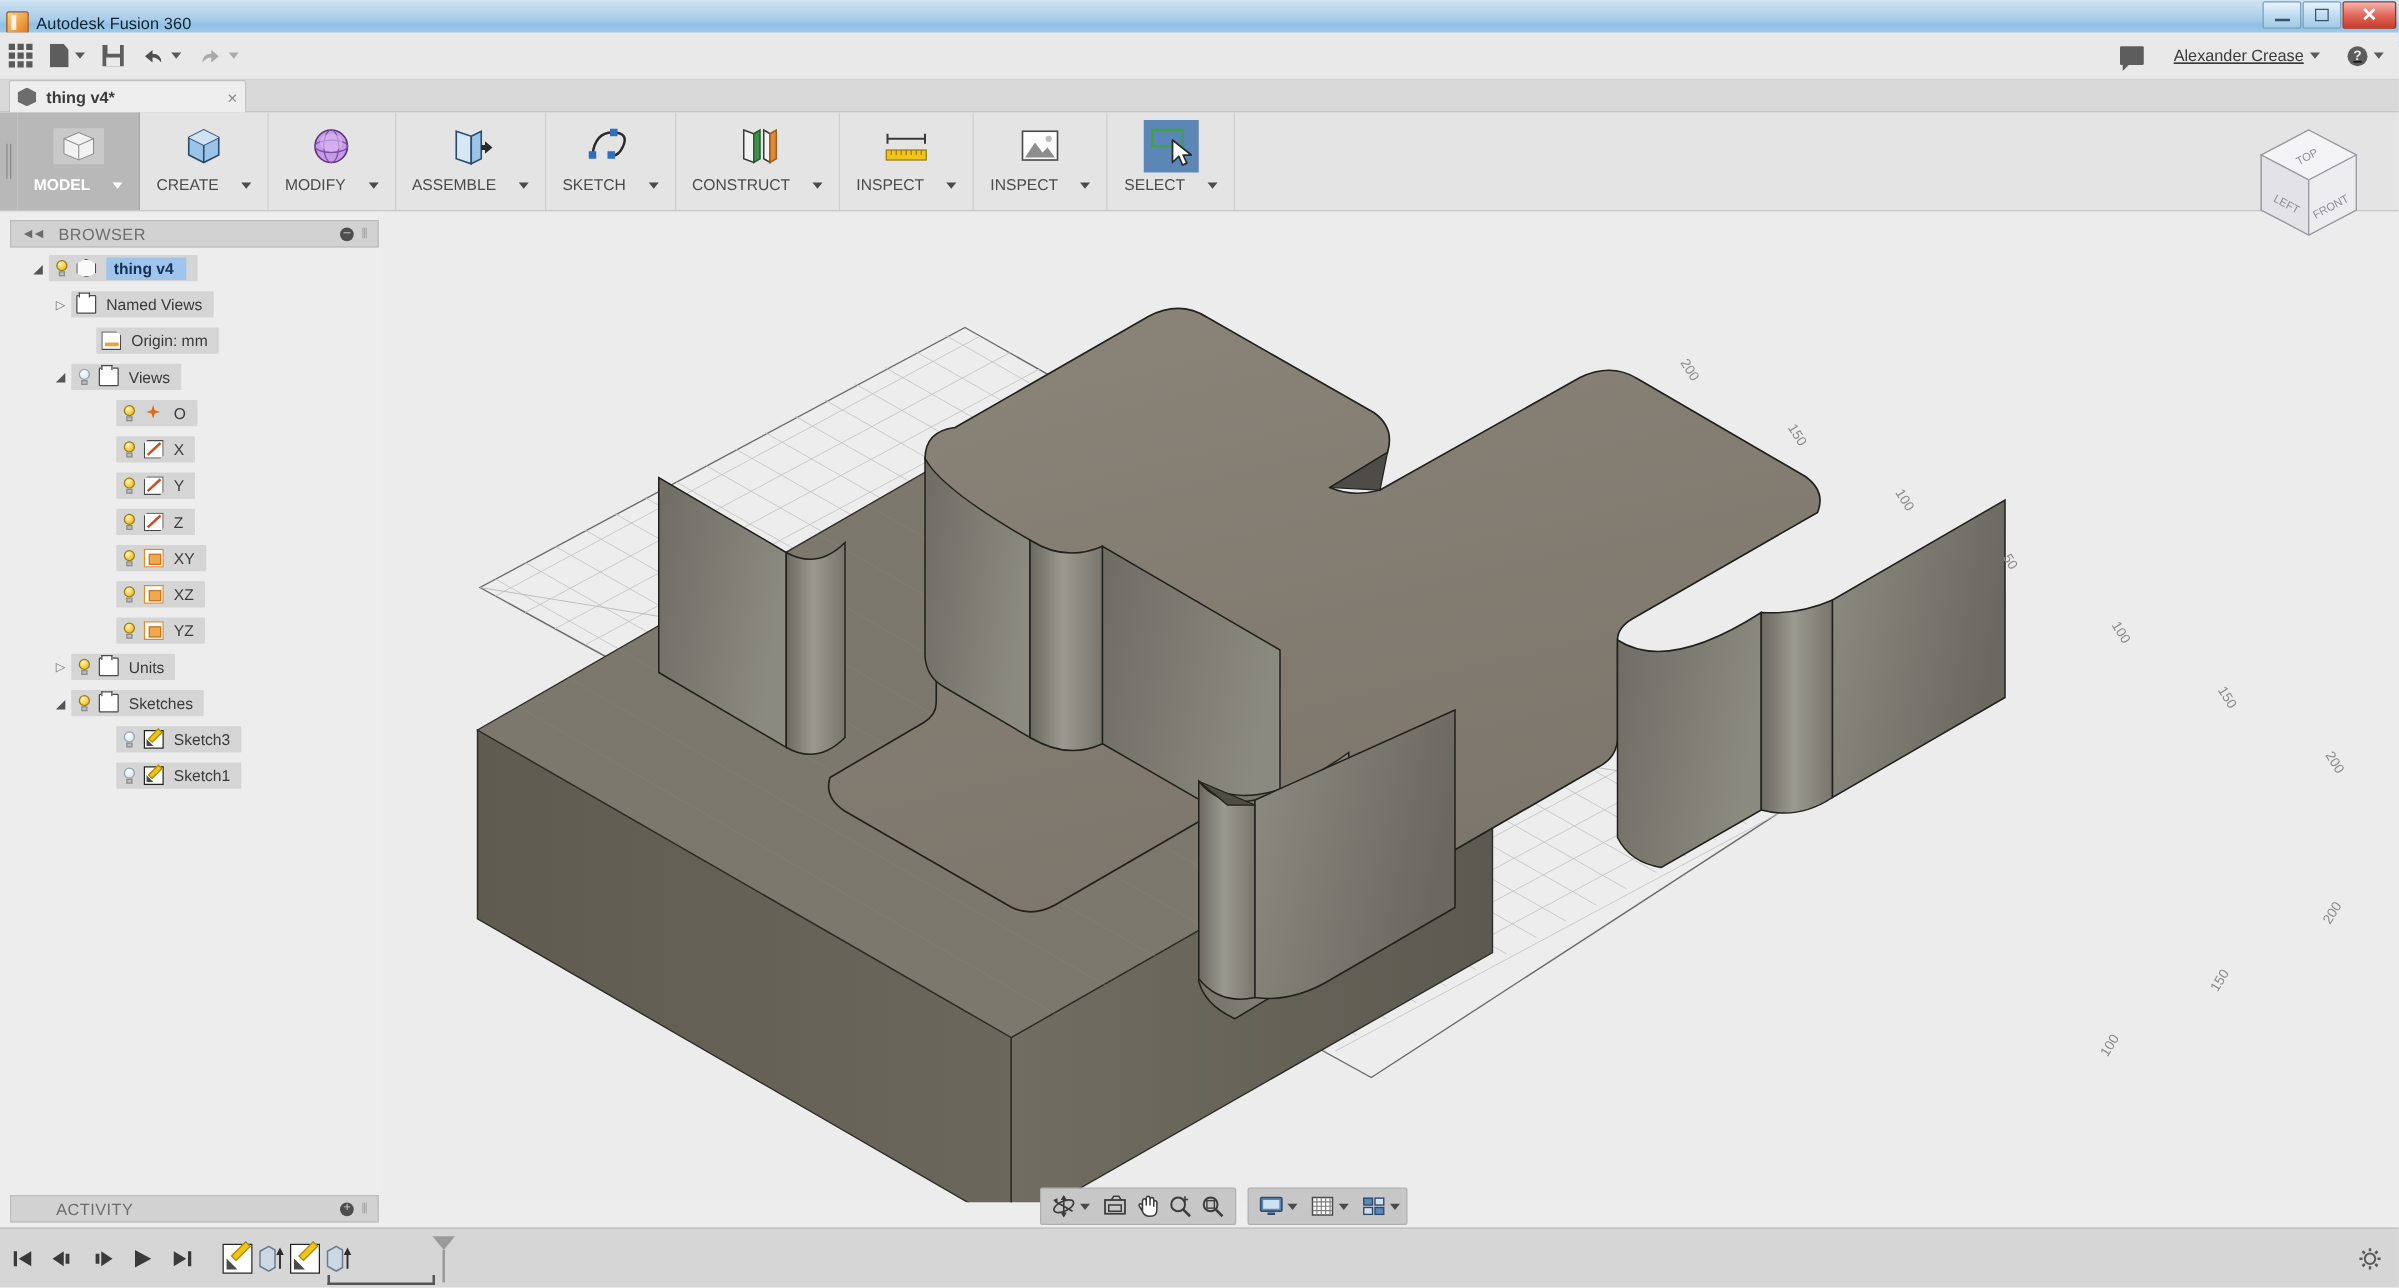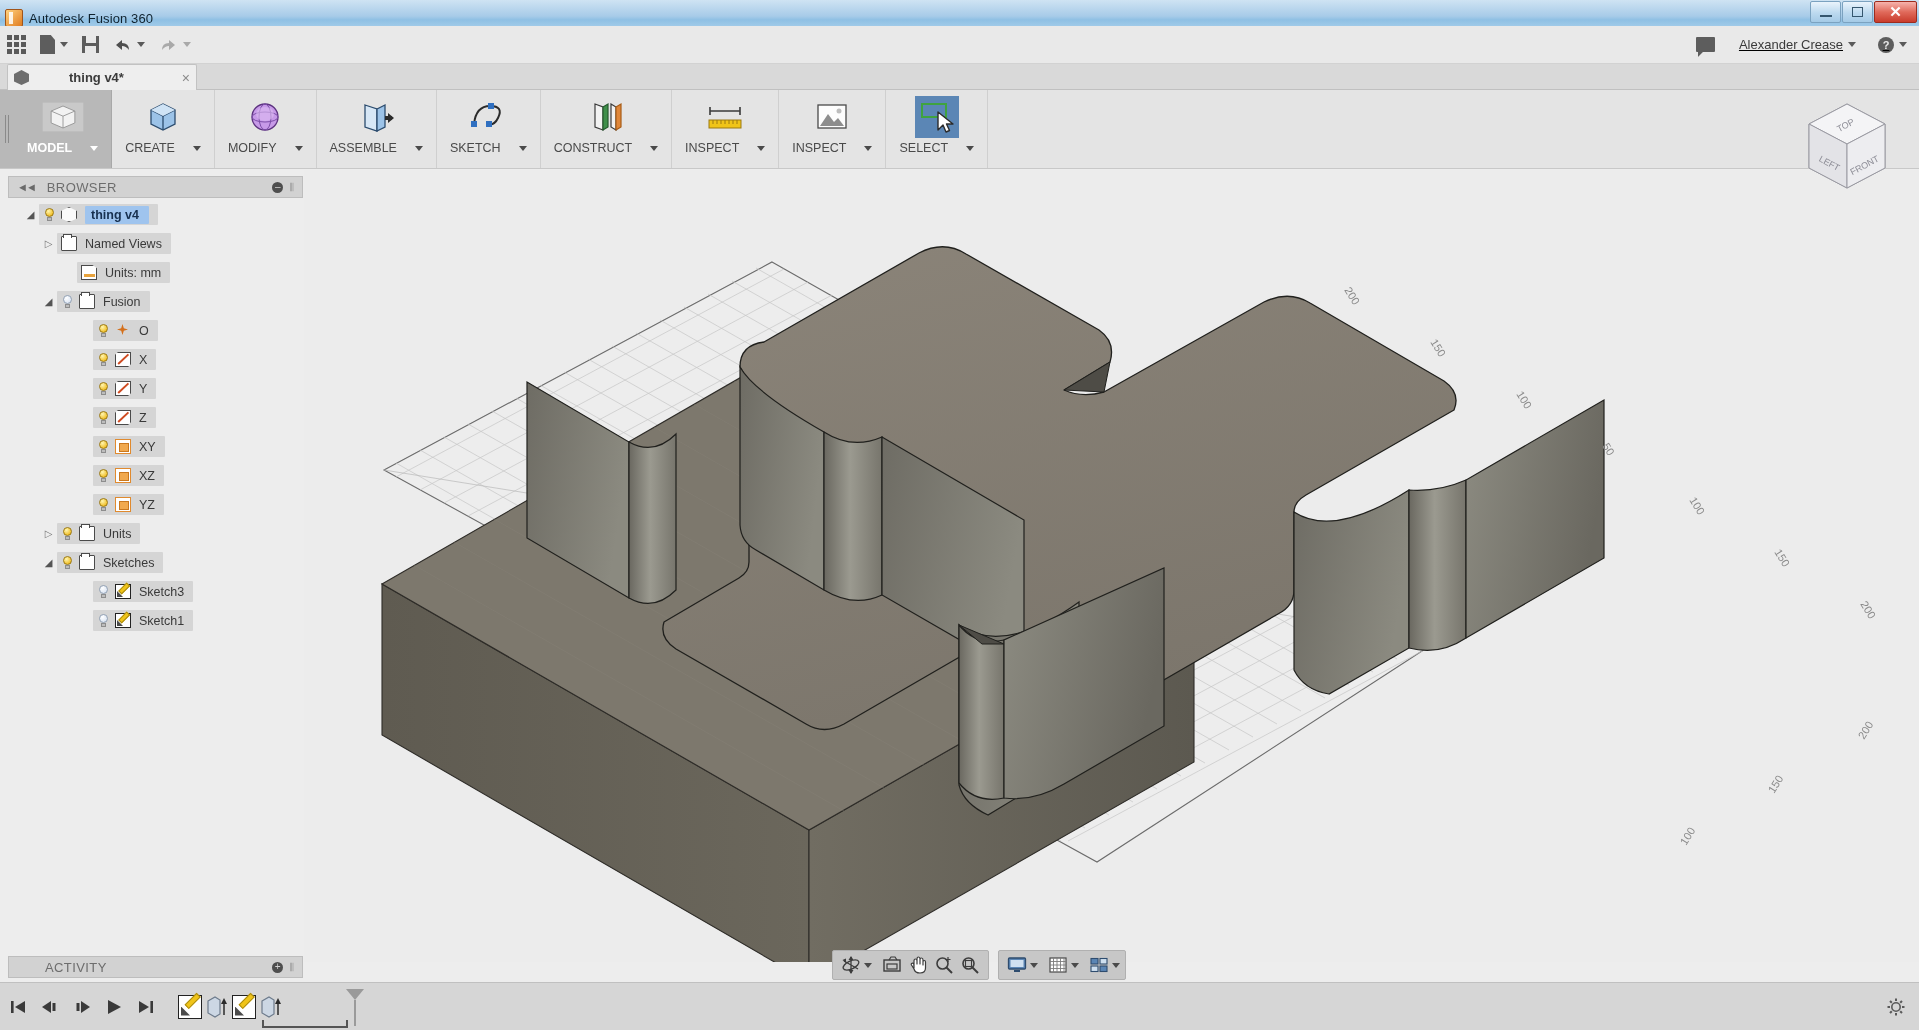--- a/index.html
+++ b/index.html
@@ -73,21 +73,20 @@
   
   .tabstrip{
     position:absolute; left:0; top:64px; width:1919px; height:26px;
     background:#d9d9d9; border-bottom:1px solid #c0c0c0;
   }
   .doctab{
     position:absolute;left:7px;top:0;height:26px;width:190px;
     background:#eeeeee; border:1px solid #c2c2c2; border-bottom:none;
     display:flex;align-items:center; padding:0 6px;
     border-radius:2px 2px 0 0;
-    gap:32px;
   }
   .tab-cube{width:15px;height:15px;margin-right:8px;
     background:#6d6d6d; clip-path:polygon(50% 0,100% 26%,100% 76%,50% 100%,0 76%,0 26%);}
   .doctab .label{ font-size:13px;font-weight:bold;color:#3b3b3b; }
   .doctab .x{ margin-left:auto; font-size:14px;color:#8a8a8a; }
 
   
   .ribbon{
     position:absolute; left:0; top:90px; width:1919px; height:79px;
     background:#e4e4e4; border-bottom:1px solid #c8c8c8;
@@ -664,32 +663,32 @@
           <span style="width: 0px; flex: 0 0 0px;"></span>
           <span class="ico folder"></span>
           <span class="tname">Named Views</span>
         </span>
       </div>
       <div class="tnode" style="padding-left: 52px;">
         <span class="twisty"></span>
         <span class="rowbg">
           <span style="width: 0px; flex: 0 0 0px;"></span>
           <span class="ico doc"></span>
-          <span class="tname">Units: mm</span>
+          <span class="tname">Origin: mm</span>
         </span>
       </div>
       <div class="tnode" style="padding-left: 32px;">
         <span class="twisty">◢</span>
         <span class="rowbg">
           <span class="bulb off">
             <span class="b"></span>
             <span class="s"></span>
           </span>
           <span class="ico folder"></span>
-          <span class="tname">Fusion</span>
+          <span class="tname">Views</span>
         </span>
       </div>
       <div class="tnode" style="padding-left: 68px;">
         <span class="twisty"></span>
         <span class="rowbg">
           <span class="bulb">
             <span class="b"></span>
             <span class="s"></span>
           </span>
           <span class="ico origin"></span>

